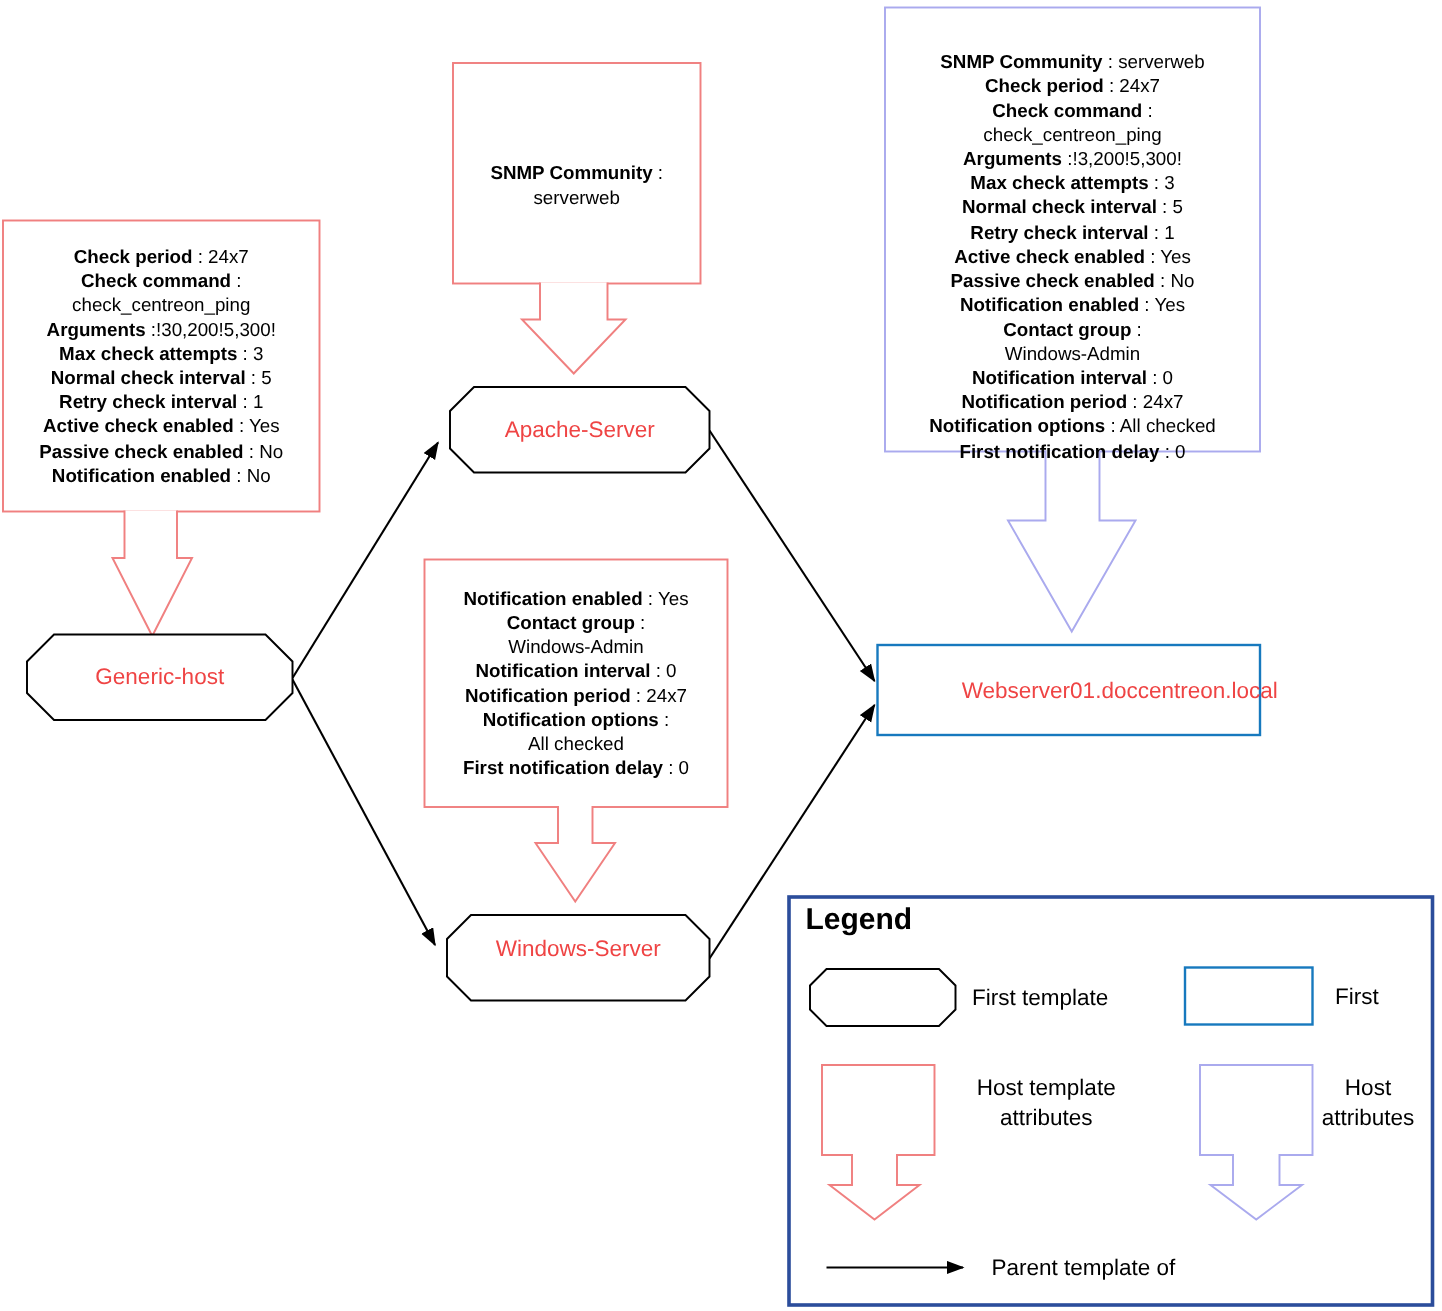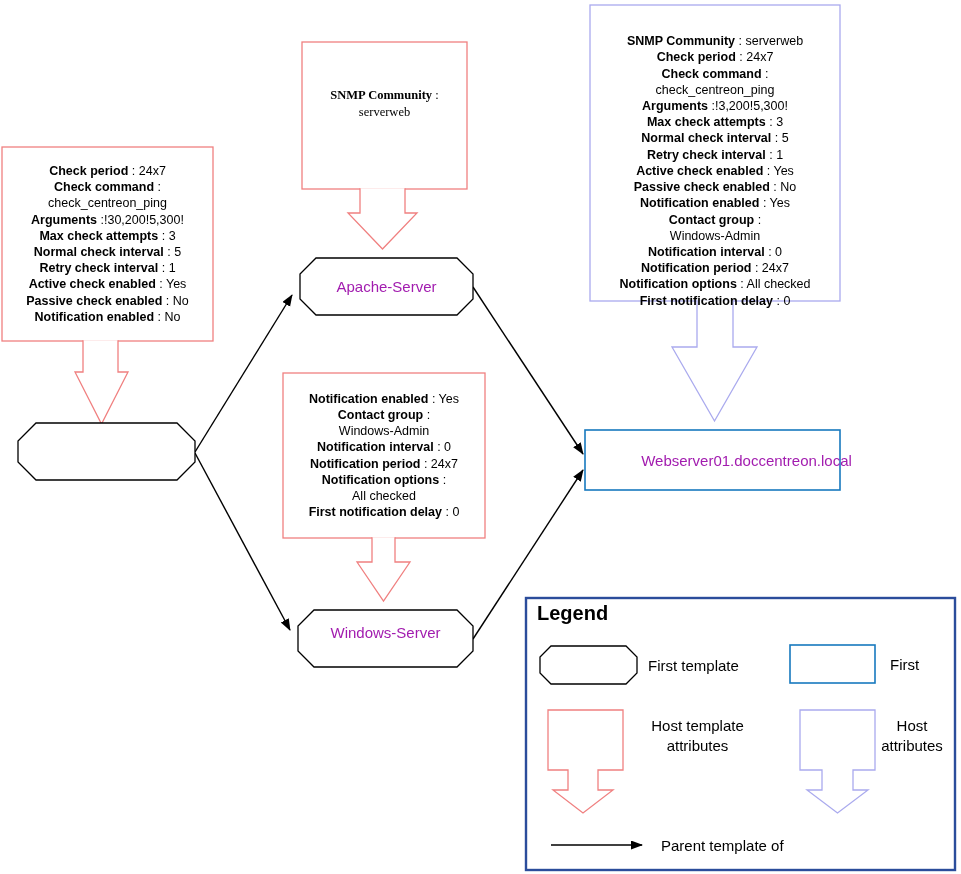--- a/index.html
+++ b/index.html
@@ -1,20 +1,20 @@
 <!DOCTYPE html>
 <html><head>
 <meta charset="utf-8">
 <style>
   html,body{margin:0;padding:0;background:#ffffff;}
   body{font-family:"Liberation Sans", sans-serif; color:#000;}
   #canvas{position:relative;width:961px;height:874px;background:#fff;overflow:hidden;}
   #shapes{position:absolute;left:0;top:0;width:961px;height:874px;}
   .txt{position:absolute;display:flex;align-items:center;justify-content:center;}
-  .node-label{font-size:15px;color:#a21caf;white-space:nowrap;}
+  .node-label{font-size:15px;color:#ef4444;white-space:nowrap;}
   .attr-box{position:absolute;display:flex;flex-direction:column;justify-content:center;align-items:center;
             font-size:12.5px;line-height:16.2px;text-align:center;}
   .attr-line{white-space:nowrap;}
   .attr-line b{font-weight:bold;}
   .legend-title{position:absolute;font-size:20px;font-weight:bold;}
   .legend-label{font-size:15px;}
   .legend-label-wrap{position:absolute;font-size:15px;line-height:20px;text-align:center;display:block;}
 </style>
 </head>
 <body>
@@ -62,21 +62,21 @@
       <div class="attr-line"><b>Check command</b> :</div>
       <div class="attr-line">check_centreon_ping</div>
       <div class="attr-line"><b>Arguments</b> :!30,200!5,300!</div>
       <div class="attr-line"><b>Max check attempts</b> : 3</div>
       <div class="attr-line"><b>Normal check interval</b> : 5</div>
       <div class="attr-line"><b>Retry check interval</b> : 1</div>
       <div class="attr-line"><b>Active check enabled</b> : Yes</div>
       <div class="attr-line"><b>Passive check enabled</b> : No</div>
       <div class="attr-line"><b>Notification enabled</b> : No</div>
     </div>
-  <div class="attr-box" style="left:302px;top:30px;width:165px;height:147px;font-family:Liberation Serif, serif;">
+  <div class="attr-box" style="left:302px;top:50px;width:165px;height:147px;">
       <div class="attr-line"><b>SNMP Community</b> :</div>
       <div class="attr-line">serverweb</div>
     </div>
   <div class="attr-box" style="left:283px;top:373px;width:202px;height:165px;">
       <div class="attr-line"><b>Notification enabled</b> : Yes</div>
       <div class="attr-line"><b>Contact group</b> :</div>
       <div class="attr-line">Windows-Admin</div>
       <div class="attr-line"><b>Notification interval</b> : 0</div>
       <div class="attr-line"><b>Notification period</b> : 24x7</div>
       <div class="attr-line"><b>Notification options</b> :</div>
@@ -97,20 +97,21 @@
       <div class="attr-line"><b>Notification enabled</b> : Yes</div>
       <div class="attr-line"><b>Contact group</b> :</div>
       <div class="attr-line">Windows-Admin</div>
       <div class="attr-line"><b>Notification interval</b> : 0</div>
       <div class="attr-line"><b>Notification period</b> : 24x7</div>
       <div class="attr-line"><b>Notification options</b> : All checked</div>
       <div class="attr-line"><b>First notification delay</b> : 0</div>
     </div>
 
   <div class="txt node-label" style="left:300px;top:258px;width:173px;height:57px;">Apache-Server</div>
+  <div class="txt node-label" style="left:18px;top:423px;width:177px;height:57px;">Generic-host</div>
   <div class="txt node-label" style="left:298px;top:610px;width:175px;height:44px;">Windows-Server</div>
   <div class="txt node-label" style="left:619px;top:430px;width:255px;height:60px;">Webserver01.doccentreon.local</div>
 
   <div class="legend-title" style="left:537px;top:602px;">Legend</div>
   <div class="txt legend-label" style="left:648px;top:646px;height:38px;justify-content:flex-start;">First template</div>
   <div class="txt legend-label" style="left:890px;top:645px;height:38px;justify-content:flex-start;">First</div>
   <div class="legend-label-wrap" style="left:630px;top:716px;width:135px;">Host template attributes</div>
   <div class="legend-label-wrap" style="left:866px;top:716px;width:92px;">Host attributes</div>
   <div class="txt legend-label" style="left:661px;top:836px;height:18px;justify-content:flex-start;">Parent template of</div>
 

